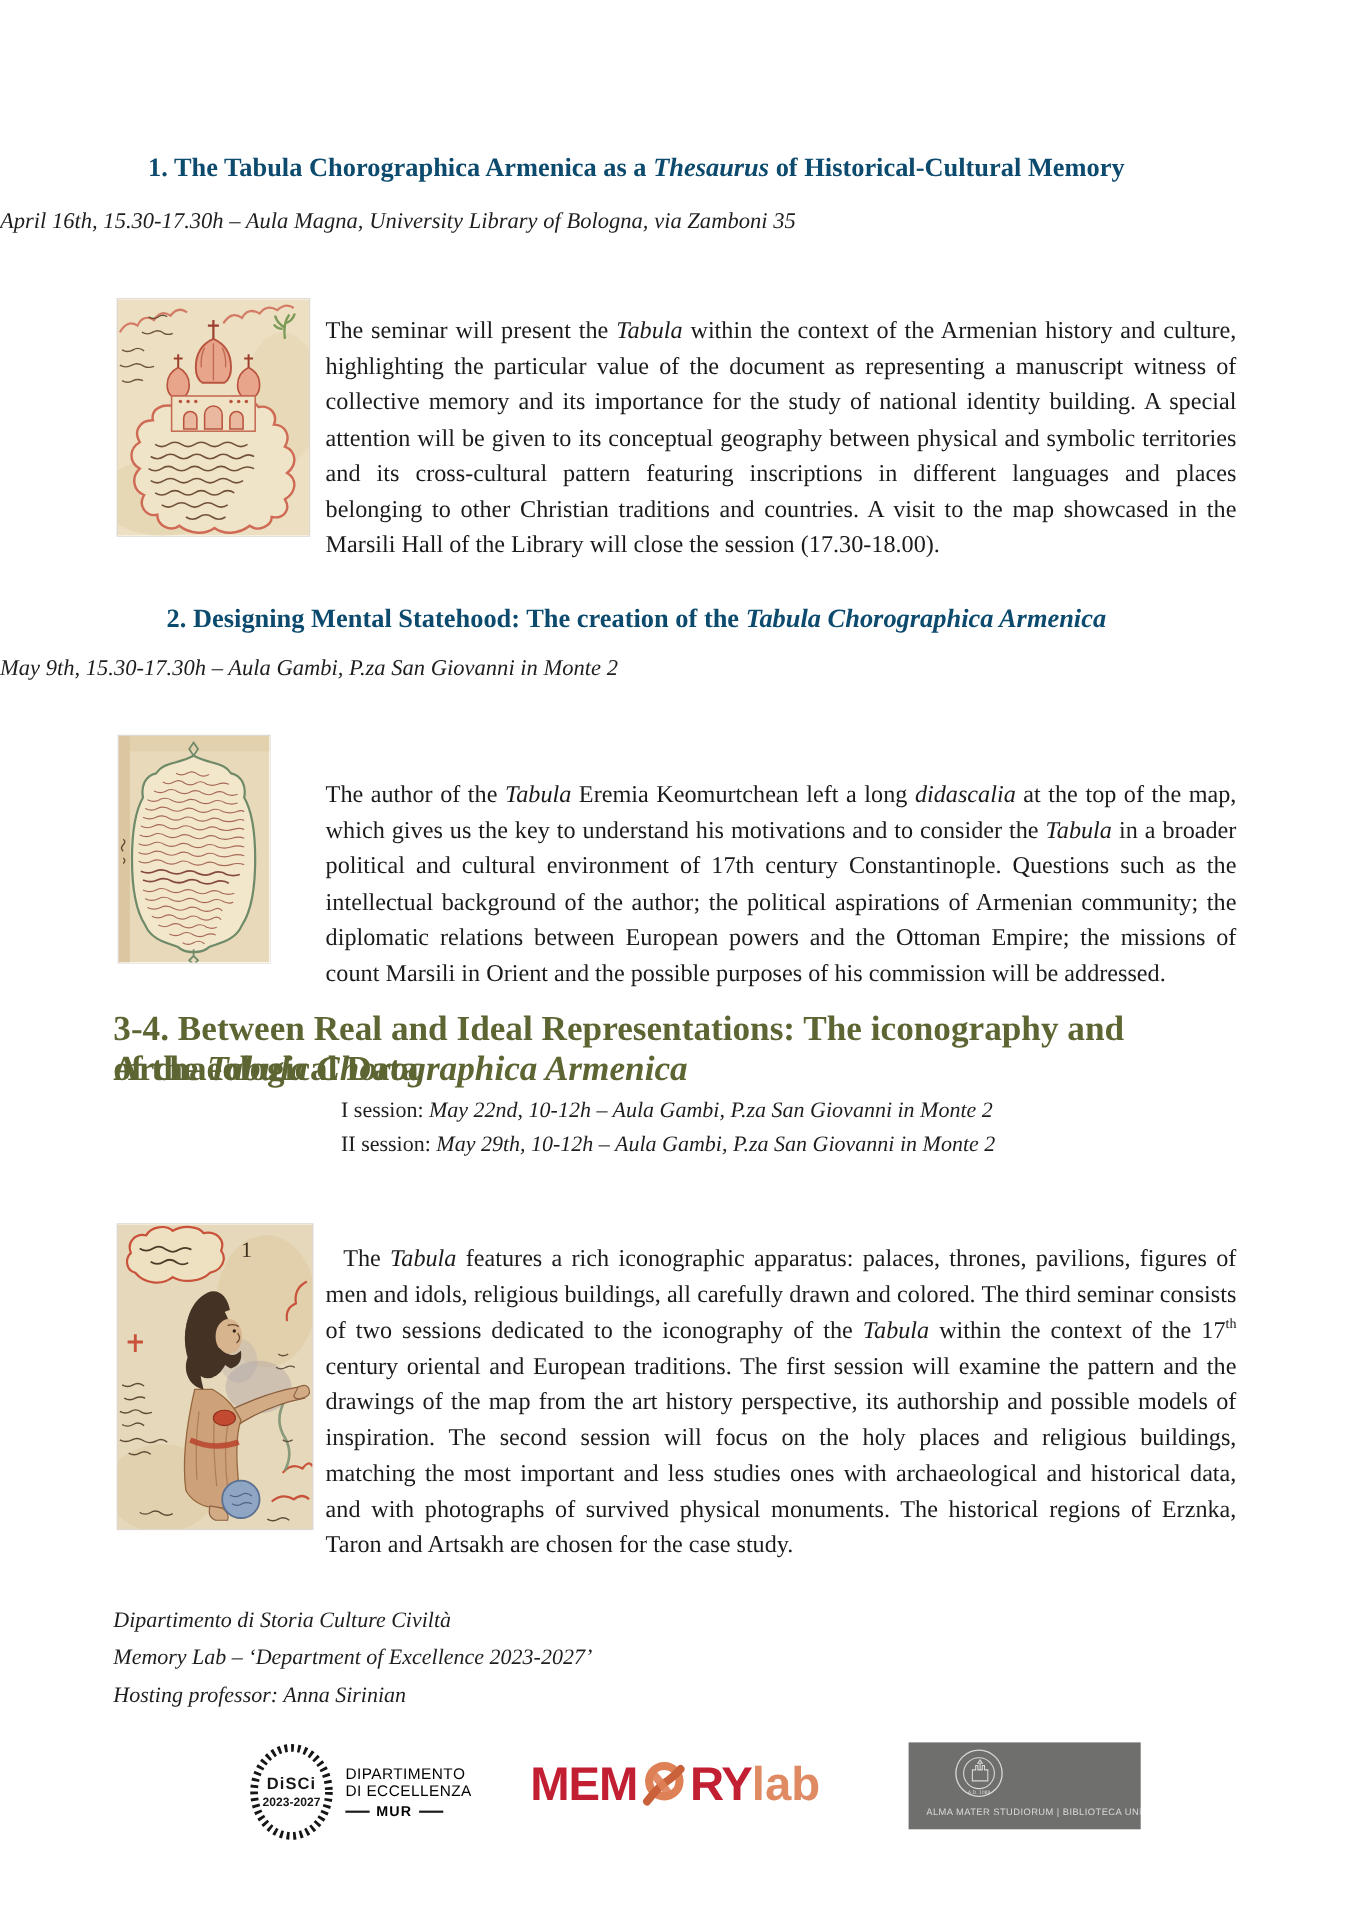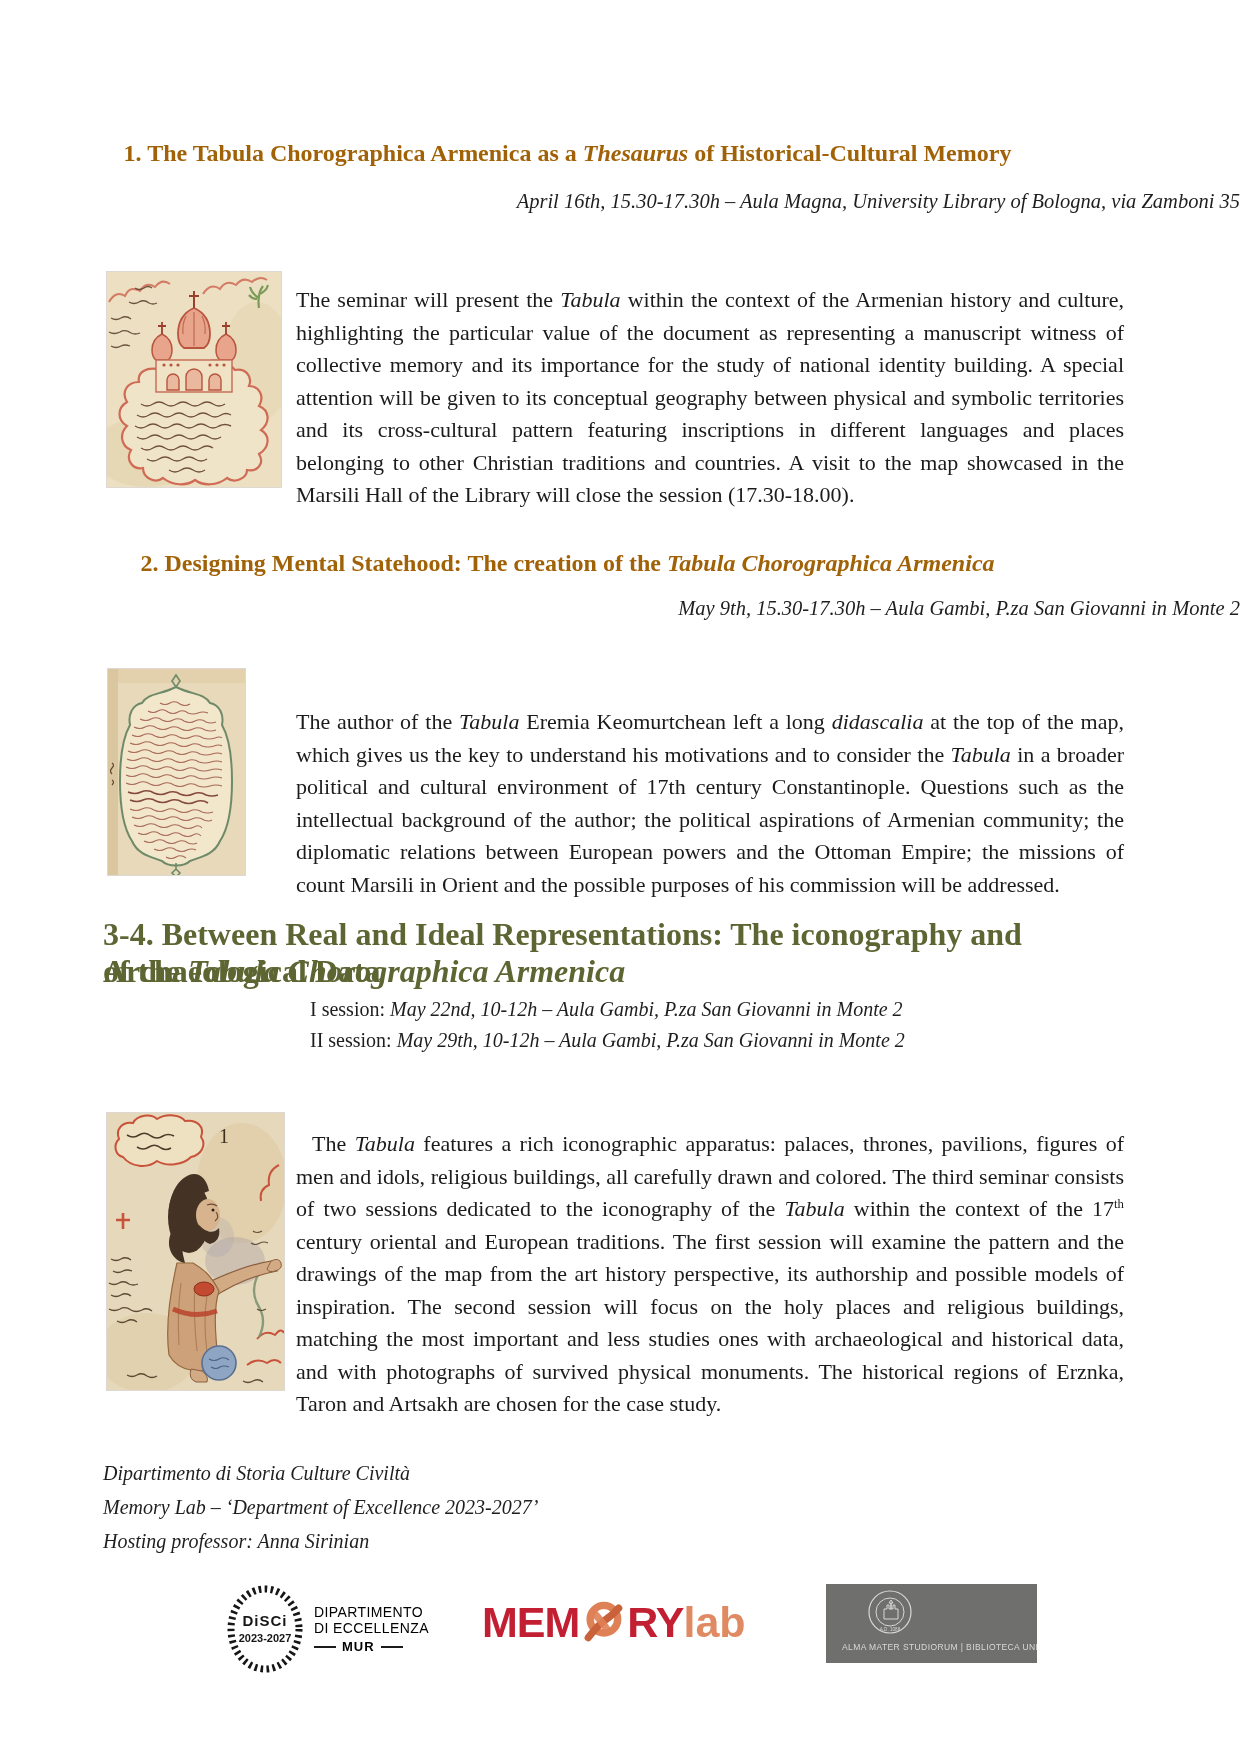--- a/index.html
+++ b/index.html
@@ -1,22 +1,22 @@
 <!DOCTYPE html>
 <html><head>
 <meta charset="utf-8">
 <style>
   html,body{margin:0;padding:0;background:#ffffff;}
   .page{position:relative;width:1240px;height:1755px;background:#ffffff;overflow:hidden;
         font-family:"Liberation Serif","DejaVu Serif",serif;color:#1e1e1e;}
 
-  .sec-heading{position:absolute;left:0;width:1135px;text-align:center;
-        font-weight:bold;font-size:24px;line-height:30px;color:#a16207;}
+  .sec-heading{position:absolute;left:11px;width:1135px;text-align:center;
+        font-weight:bold;font-size:24px;line-height:30px;color:#0c4a6e;}
   .sec-heading em{font-style:italic;}
-  .schedule{position:absolute;left:0;width:1240px;text-align:right;
+  .schedule{position:absolute;left:0;width:1240px;text-align:left;
         font-style:italic;font-size:20.5px;color:#1e1e1e;}
 
   .h1{top:138px;}
   .sched1{top:190px;}
   .h2{top:548px;}
   .sched2{top:597px;}
 
   .h34line{position:absolute;left:103px;width:1080px;text-align:left;
         font-weight:bold;font-size:32px;color:#5d6533;}
   .h34a{top:916px;}

